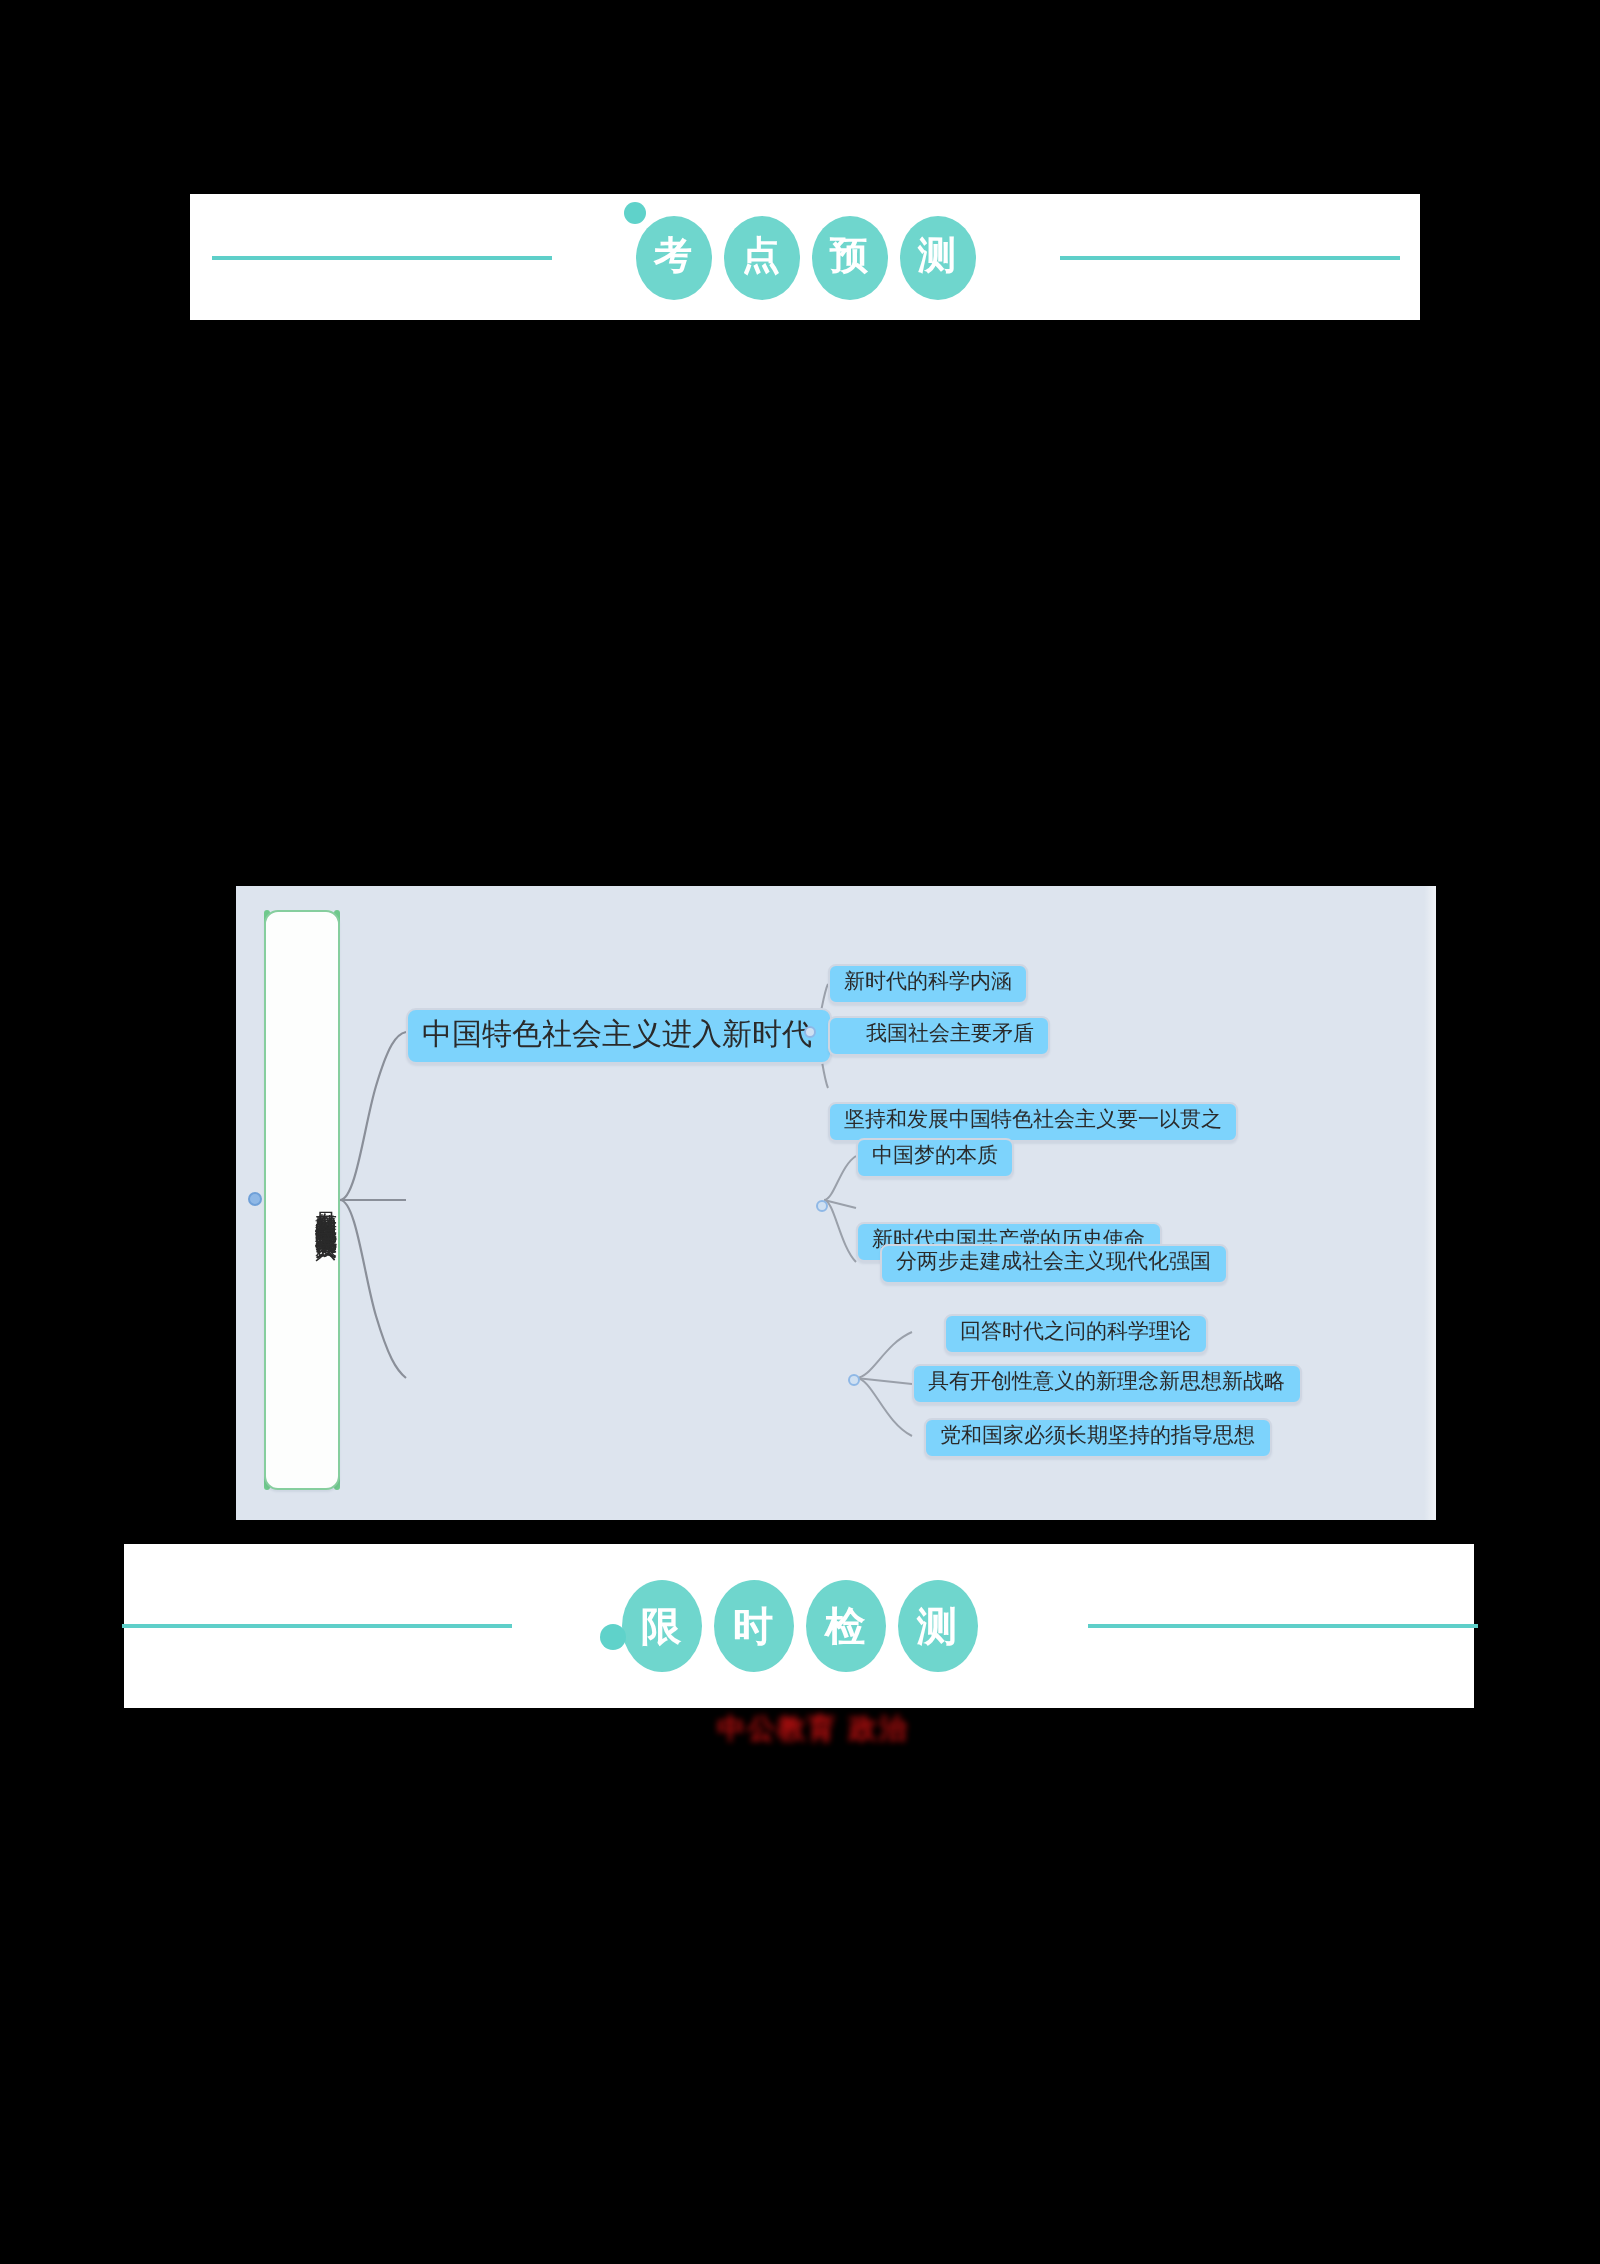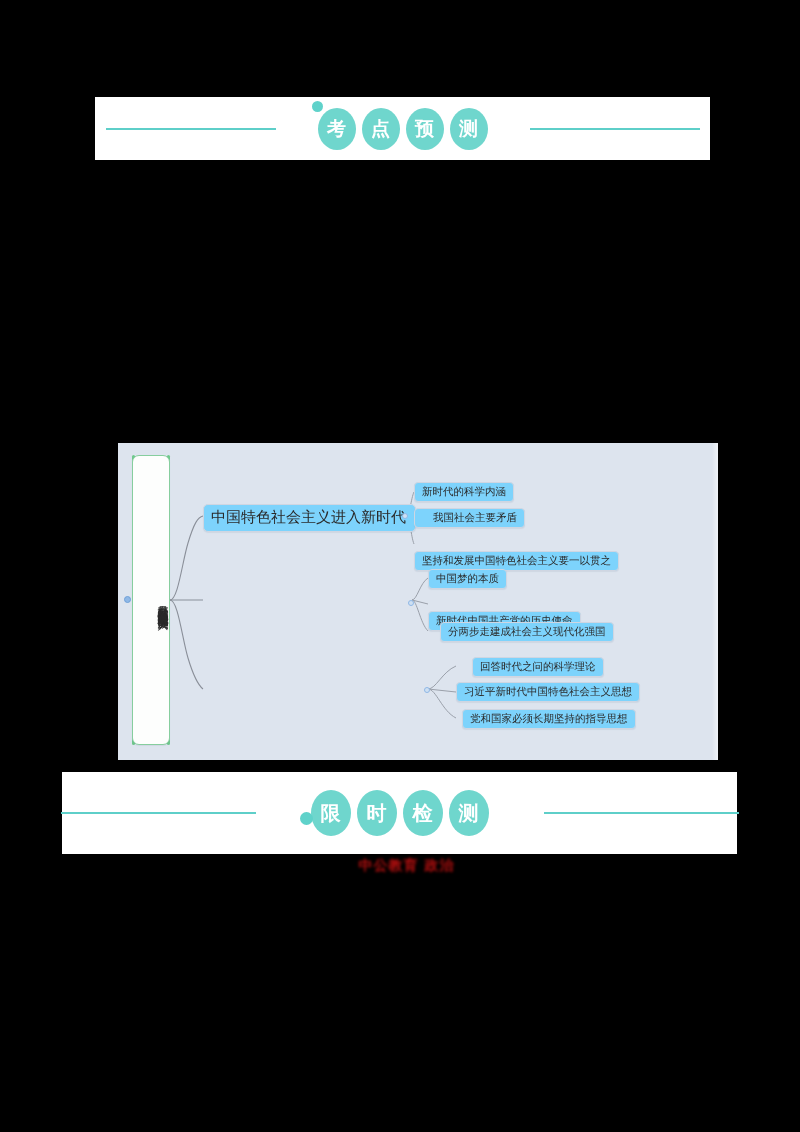--- a/index.html
+++ b/index.html
@@ -236,21 +236,21 @@
 
   <div class="node leaf" id="node-b1-l1">新时代的科学内涵</div>
   <div class="node leaf" id="node-b1-l2">我国社会主要矛盾</div>
   <div class="node leaf" id="node-b1-l3">坚持和发展中国特色社会主义要一以贯之</div>
 
   <div class="node leaf" id="node-b2-l1">中国梦的本质</div>
   <div class="node leaf" id="node-b2-l2">新时代中国共产党的历史使命</div>
   <div class="node leaf" id="node-b2-l3">分两步走建成社会主义现代化强国</div>
 
   <div class="node leaf" id="node-b3-l1">回答时代之问的科学理论</div>
-  <div class="node leaf" id="node-b3-l2">习近平新时代中国特色社会主义思想</div>
+  <div class="node leaf" id="node-b3-l2">具有开创性意义的新理念新思想新战略</div>
   <div class="node leaf" id="node-b3-l3">党和国家必须长期坚持的指导思想</div>
 
   <div class="mm-scrollhint"></div>
 </div>
 
 <div class="banner" id="banner-bottom">
   <div class="banner-rule left"></div>
   <div class="pill-group">
     <div class="pill-dot"></div>
     <div class="pill">限</div>

